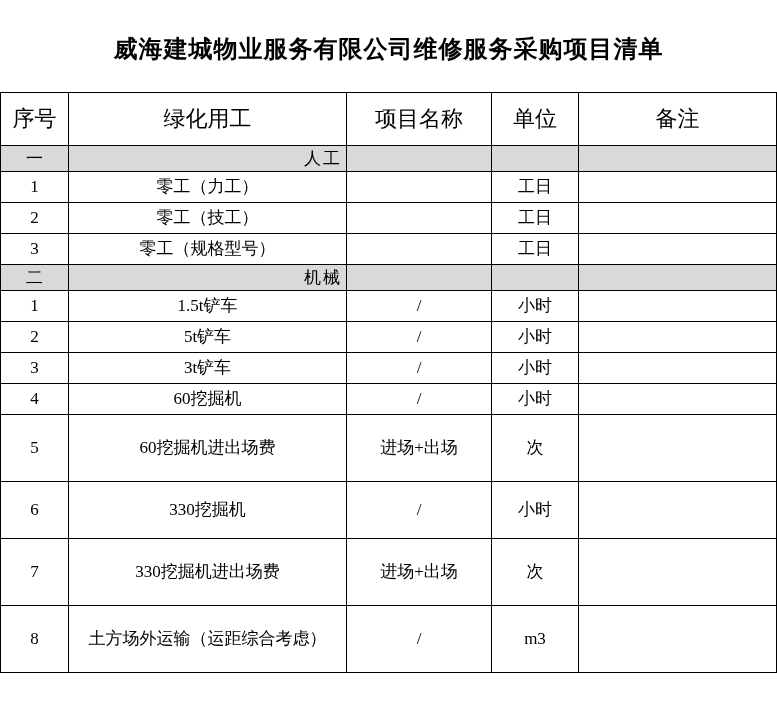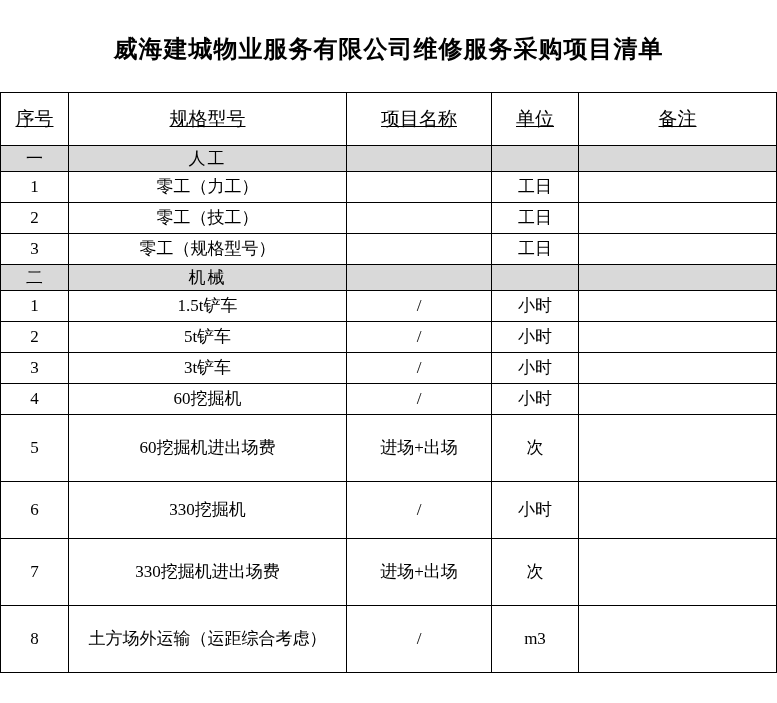--- a/index.html
+++ b/index.html
@@ -47,22 +47,21 @@
   }
   
   col.c0 { width: 68px; }
   col.c1 { width: 278px; }
   col.c2 { width: 145px; }
   col.c3 { width: 87px; }
   col.c4 { width: 198px; }
 
   tr.head td {
     height: 52px;
-    font-size: 19px;
-    text-decoration: underline;
+    font-size: 22px;
   }
   tr.group td {
     height: 25px;
     background: #d9d9d9;
     font-size: 17px;
   }
   tr.row td {
     height: 30px;
   }
   tr.tall td {
@@ -70,20 +69,21 @@
   }
   tr.tall2 td {
     height: 56px;
   }
   .cellpad {
     display: block;
     padding: 0 4px;
   }
   .grouplabel {
     letter-spacing: 2px;
+    text-align: right;
   }
 </style>
 </head>
 <body>
 
 <div class="page">
 
   <div class="doc-title">威海建城物业服务有限公司维修服务采购项目清单</div>
 
   <table class="sheet">
@@ -93,21 +93,21 @@
         <col class="c2">
         <col class="c3">
         <col class="c4">
     </colgroup>
     <tbody>
       <tr class="head">
         <td>
             <span class="cellpad">序号</span>
           </td>
         <td>
-            <span class="cellpad">规格型号</span>
+            <span class="cellpad">绿化用工</span>
           </td>
         <td>
             <span class="cellpad">项目名称</span>
           </td>
         <td>
             <span class="cellpad">单位</span>
           </td>
         <td>
             <span class="cellpad">备注</span>
           </td>

